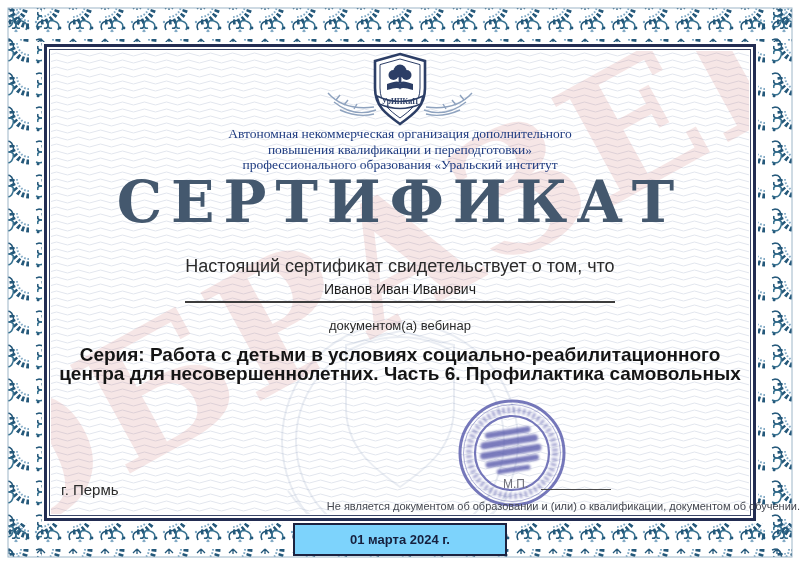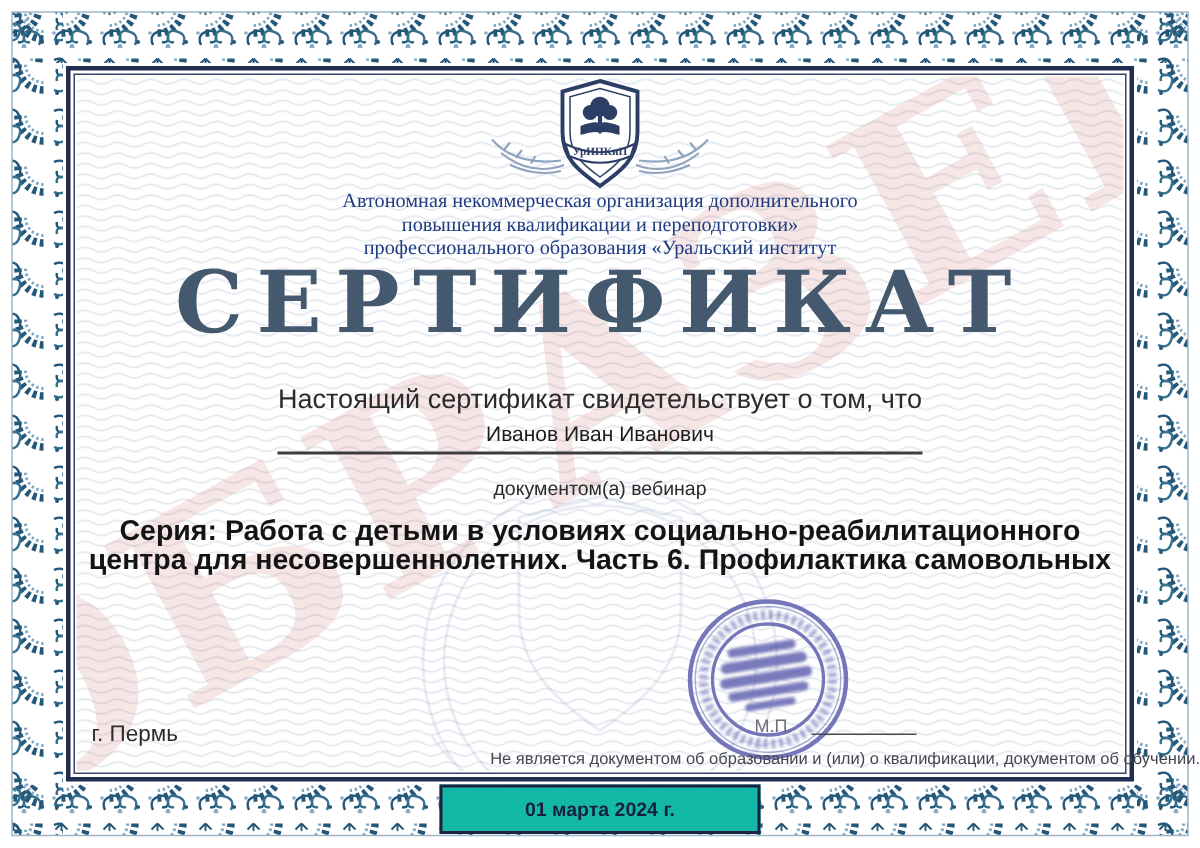--- a/index.html
+++ b/index.html
@@ -32,21 +32,21 @@
   .action{position:absolute;left:0;right:0;top:318px;text-align:center;z-index:3;font-size:13px;color:#2b2b2b;}
   .topic{position:absolute;left:0;right:0;top:345px;text-align:center;z-index:3;
     font-size:19px;line-height:19px;font-weight:bold;color:#141414;}
   .city{position:absolute;left:61px;top:481px;z-index:3;font-size:15px;color:#2b2b2b;}
   .director{position:absolute;left:267px;top:464px;z-index:3;font-size:13px;line-height:15px;color:#2b2b2b;}
   .stamp{position:absolute;left:452px;top:396px;z-index:3;}
   .mp{position:absolute;left:503px;top:477px;z-index:4;font-size:12px;color:#6f6f78;}
   .sig-line{position:absolute;left:541px;top:489px;width:70px;border-top:1.5px solid #4a4a4a;z-index:3;}
   .disclaimer{position:absolute;left:0;right:0;top:500px;text-align:right;z-index:3;font-size:11px;color:#43464f;margin-left:18px;}
   .date-box{position:absolute;left:293px;top:523px;width:210px;height:29px;z-index:4;
-    background:#14b8a6;border:2px solid #1c2340;text-align:center;line-height:29px;
+    background:#7dd3fc;border:2px solid #1c2340;text-align:center;line-height:29px;
     font-size:13px;font-weight:bold;color:#16203e;}
 </style>
 </head>
 <body>
 
 <div class="cert">
 
   <svg class="band-svg" width="800" height="565" aria-hidden="true">
     <defs>
       <pattern id="orn" width="32" height="34" patternUnits="userSpaceOnUse">

